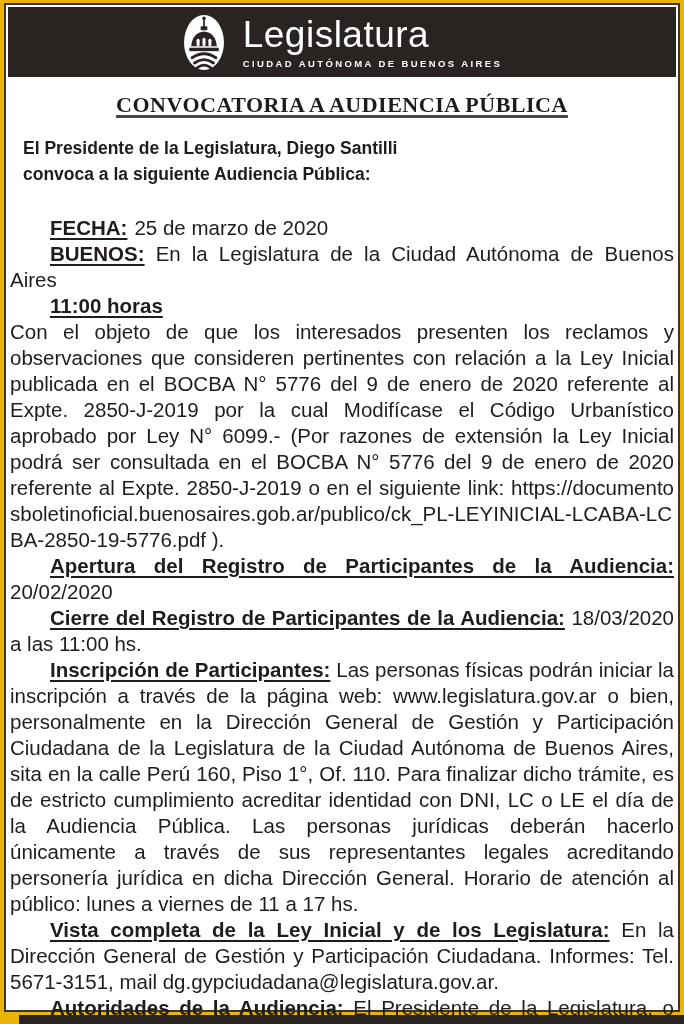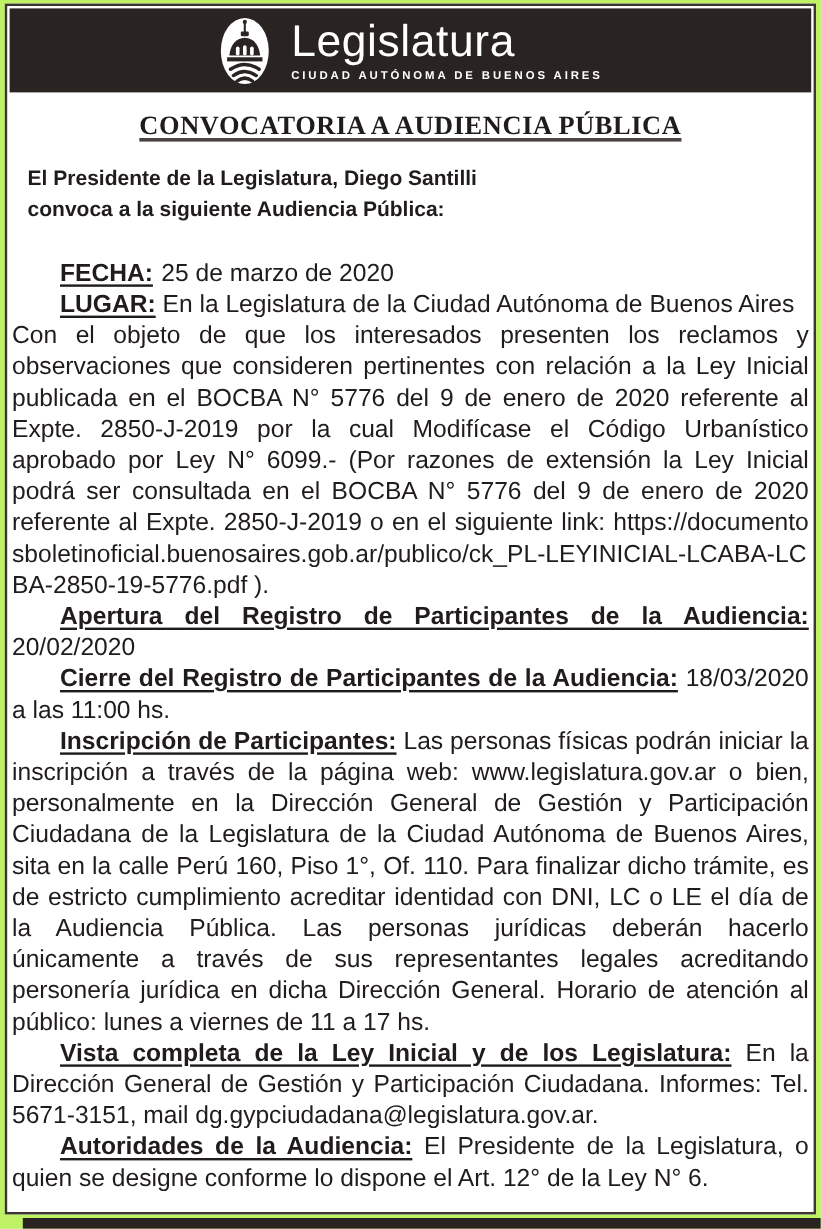--- a/index.html
+++ b/index.html
@@ -1,20 +1,20 @@
 <!DOCTYPE html>
 <html><head>
 <meta charset="utf-8">
 <style>
   html, body { margin:0; padding:0; }
   .page {
     position: relative;
     width: 684px;
     height: 1024px;
-    background: #bef264;
+    background: #eab308;
     overflow: hidden;
     font-family: "Liberation Sans", sans-serif;
     color: #201c1b;
   }
   .frame {
     position: absolute;
     left: 4px; top: 3px;
     width: 676px; height: 1009px;
     box-sizing: border-box;
     border: 2px solid #3b3534;
@@ -150,22 +150,23 @@
 
     <div class="intro">
       <div>El Presidente de la Legislatura, Diego Santilli</div>
       <div>convoca a la siguiente Audiencia Pública:</div>
     </div>
 
     <div class="bodytext">
 
       <p><span class="h">FECHA:</span><span class="val-gap">25 de marzo de 2020</span></p>
 
-      <p><span class="h">LUGAR:</span> <span>En la Legislatura de la Ciudad Autónoma de Buenos Aires</span></p>
+      <p><span class="h">BUENOS:</span> <span>En la Legislatura de la Ciudad Autónoma de Buenos Aires</span></p>
 
+      <p><span class="h">11:00 horas</span></p>
 
       <p><span>Con el objeto de que los interesados presenten los reclamos y observaciones que consideren pertinentes con relación a la Ley Inicial publicada en el BOCBA N° 5776 del 9 de enero de 2020 referente al Expte. 2850-J-2019 por la cual Modifícase el Código Urbanístico aprobado por Ley N° 6099.- (Por razones de extensión la Ley Inicial podrá ser consultada en el BOCBA N° 5776 del 9 de enero de 2020 referente al Expte. 2850-J-2019 o en el siguiente link:</span> <span class="url">https://documentosboletinoficial.buenosaires.gob.ar/publico/ck_PL-LEYINICIAL-LCABA-LCBA-2850-19-5776.pdf</span> <span>).</span></p>
 
       <p><span class="h h-block">Apertura del Registro de Participantes de la Audiencia:</span><span>20/02/2020</span></p>
 
       <p><span class="h">Cierre del Registro de Participantes de la Audiencia:</span> <span>18/03/2020 a las 11:00 hs.</span></p>
 
       <p><span class="h">Inscripción de Participantes:</span> <span>Las personas físicas podrán iniciar la inscripción a través de la página web: www.legislatura.gov.ar o bien, personalmente en la Dirección General de Gestión y Participación Ciudadana de la Legislatura de la Ciudad Autónoma de Buenos Aires, sita en la calle Perú 160, Piso 1°, Of. 110. Para finalizar dicho trámite, es de estricto cumplimiento acreditar identidad con DNI, LC o LE el día de la Audiencia Pública. Las personas jurídicas deberán hacerlo únicamente a través de sus representantes legales acreditando personería jurídica en dicha Dirección General. Horario de atención al público: lunes a viernes de 11 a 17 hs.</span></p>
 
       <p><span class="h">Vista completa de la Ley Inicial y de los Legislatura:</span> <span>En la Dirección General de Gestión y Participación Ciudadana. Informes: Tel. 5671-3151, mail dg.gypciudadana@legislatura.gov.ar.</span></p>

